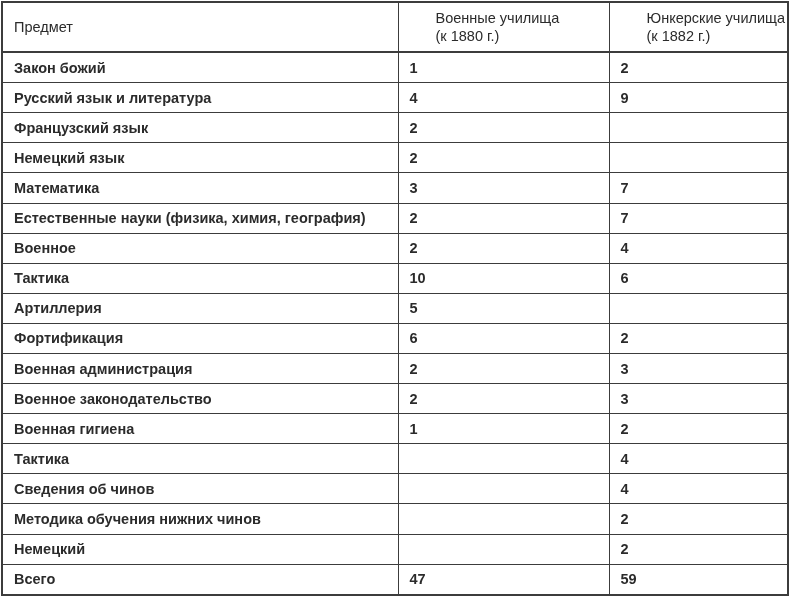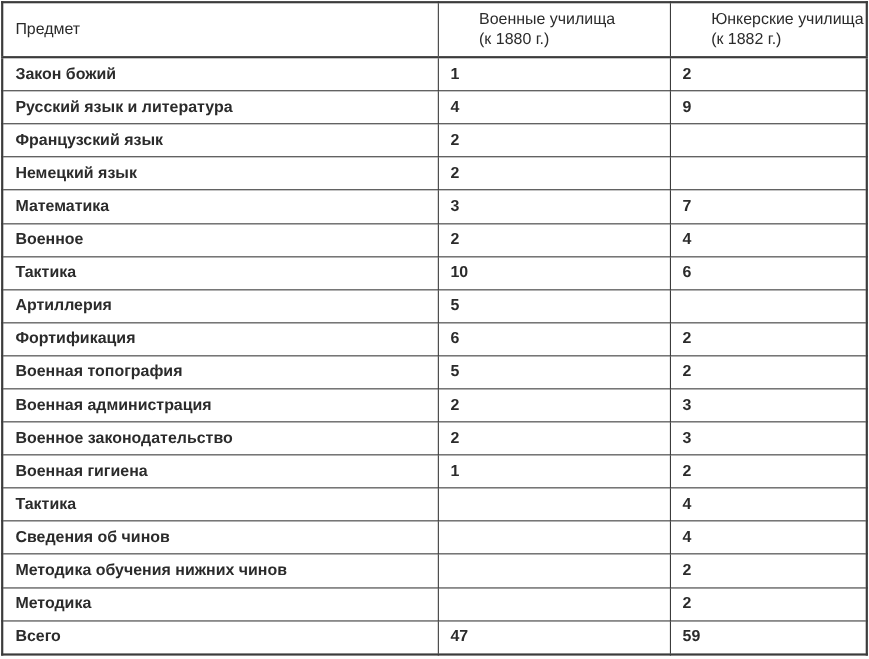--- a/index.html
+++ b/index.html
@@ -88,42 +88,42 @@
       <td>Немецкий язык</td>
       <td>2</td>
       <td></td>
     </tr>
     <tr>
       <td>Математика</td>
       <td>3</td>
       <td>7</td>
     </tr>
     <tr>
+      <td>Естественные науки (физика, химия, география)</td>
+      <td>2</td>
+      <td>7</td>
+    </tr>
+    <tr>
       <td>Военное</td>
       <td>2</td>
       <td>4</td>
     </tr>
     <tr>
       <td>Тактика</td>
       <td>10</td>
       <td>6</td>
     </tr>
     <tr>
       <td>Артиллерия</td>
       <td>5</td>
       <td></td>
     </tr>
     <tr>
       <td>Фортификация</td>
       <td>6</td>
-      <td>2</td>
-    </tr>
-    <tr>
-      <td>Военная топография</td>
-      <td>5</td>
       <td>2</td>
     </tr>
     <tr>
       <td>Военная администрация</td>
       <td>2</td>
       <td>3</td>
     </tr>
     <tr>
       <td>Военное законодательство</td>
       <td>2</td>
@@ -143,21 +143,21 @@
       <td>Сведения об чинов</td>
       <td></td>
       <td>4</td>
     </tr>
     <tr>
       <td>Методика обучения нижних чинов</td>
       <td></td>
       <td>2</td>
     </tr>
     <tr>
-      <td>Методика</td>
+      <td>Немецкий</td>
       <td></td>
       <td>2</td>
     </tr>
     <tr>
       <td>Всего</td>
       <td>47</td>
       <td>59</td>
     </tr>
   </tbody>
 </table>

